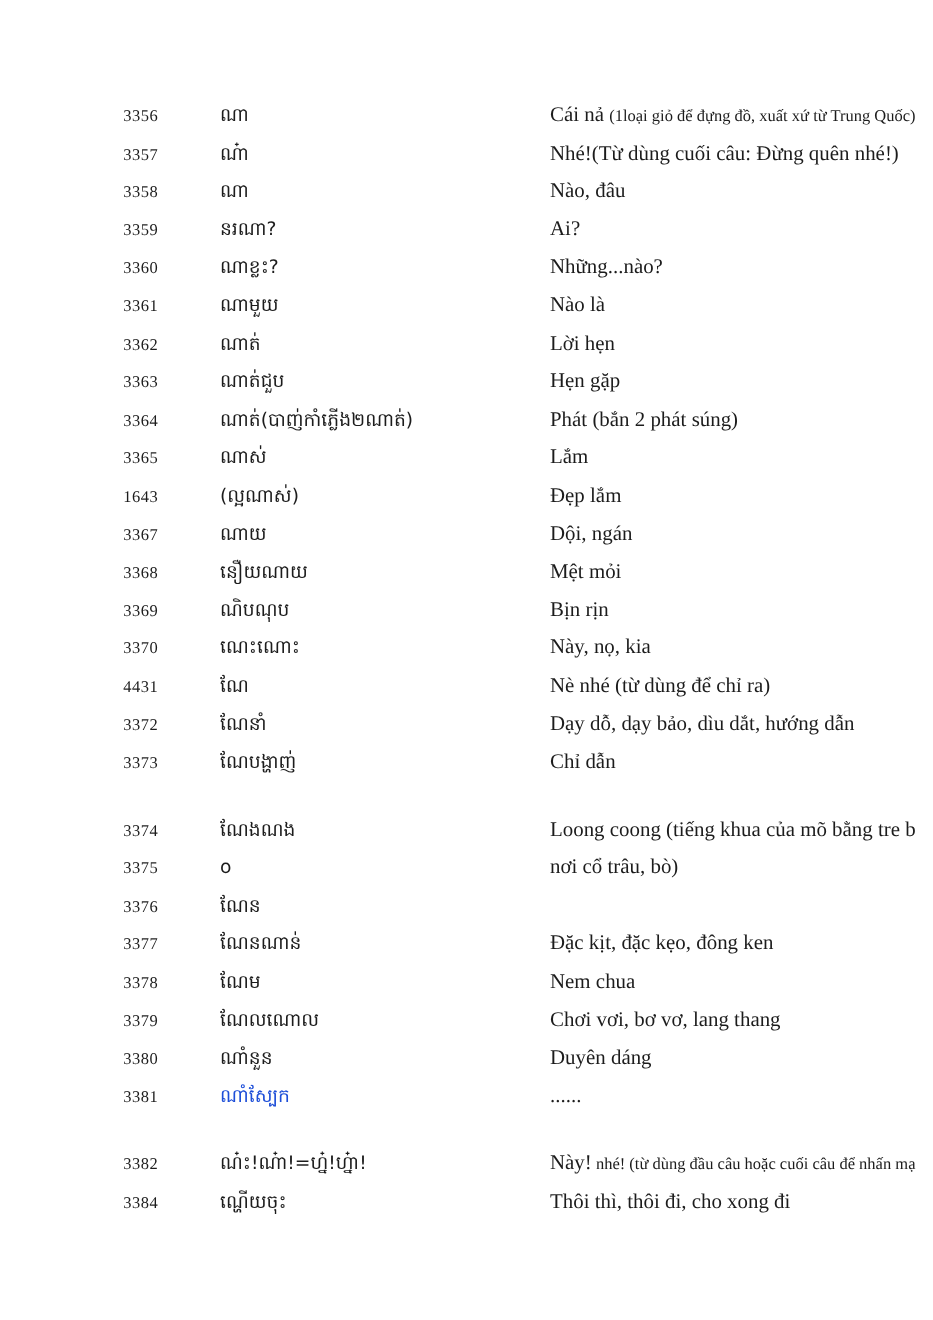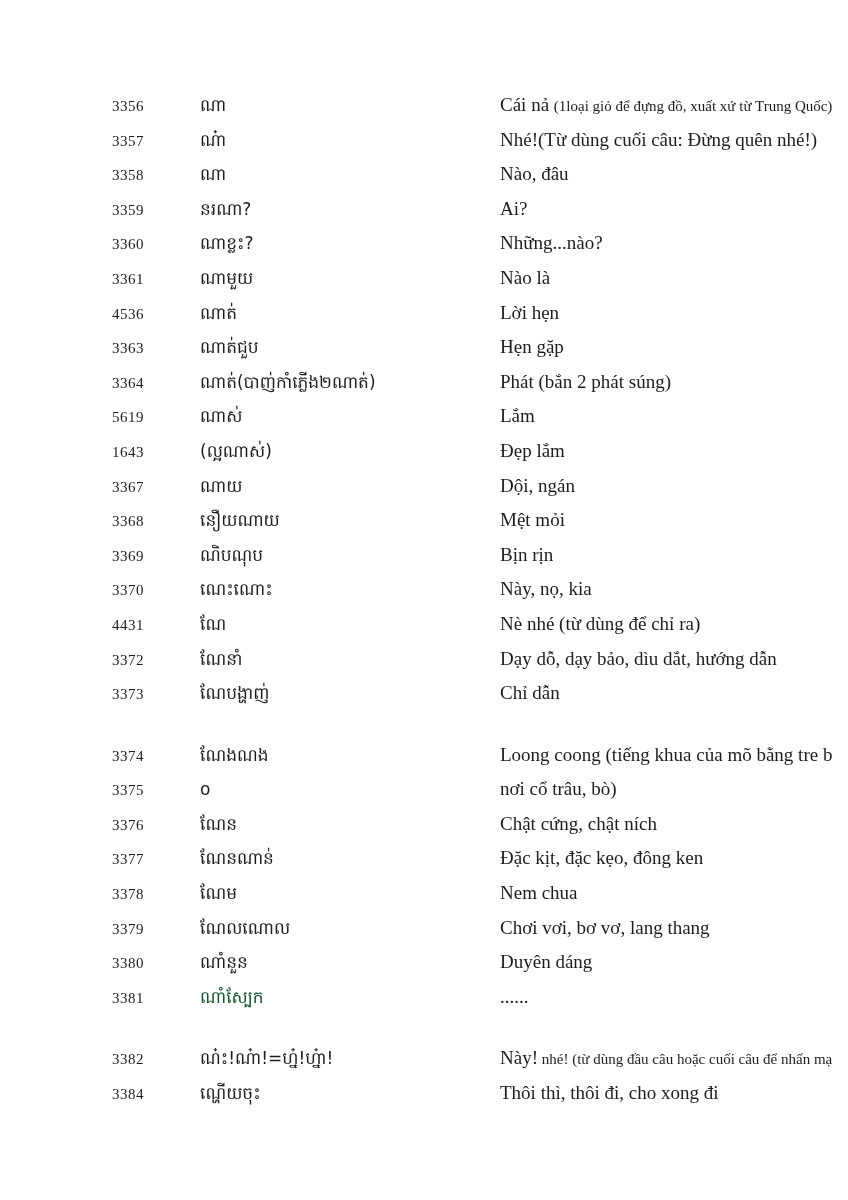--- a/index.html
+++ b/index.html
@@ -33,21 +33,21 @@
   }
   .entry-number {
     font-size: 15px;
     letter-spacing: 0.5px;
   }
   .khmer-word {
     font-size: 17px;
     font-family: "DejaVu Sans", sans-serif;
   }
   .khmer-word.link {
-    color: #14532d;
+    color: #1d4ed8;
   }
   .viet-main {
     font-size: 19px;
   }
   .viet-small {
     font-size: 15px;
   }
 </style>
 </head>
 <body>
@@ -84,39 +84,39 @@
     <span class="viet-cell"><span class="viet-main">Những...nào?</span><span class="viet-small"></span></span>
   </div>
 
   <div class="dict-row">
     <span class="entry-number">3361</span>
     <span class="khmer-word">ណាមួយ</span>
     <span class="viet-cell"><span class="viet-main">Nào là</span><span class="viet-small"></span></span>
   </div>
 
   <div class="dict-row">
-    <span class="entry-number">4536</span>
+    <span class="entry-number">3362</span>
     <span class="khmer-word">ណាត់</span>
     <span class="viet-cell"><span class="viet-main">Lời hẹn</span><span class="viet-small"></span></span>
   </div>
 
   <div class="dict-row">
     <span class="entry-number">3363</span>
     <span class="khmer-word">ណាត់ជួប</span>
     <span class="viet-cell"><span class="viet-main">Hẹn gặp</span><span class="viet-small"></span></span>
   </div>
 
   <div class="dict-row">
     <span class="entry-number">3364</span>
     <span class="khmer-word">ណាត់(បាញ់កាំភ្លើង២ណាត់)</span>
     <span class="viet-cell"><span class="viet-main">Phát (bắn 2 phát súng)</span><span class="viet-small"></span></span>
   </div>
 
   <div class="dict-row">
-    <span class="entry-number">5619</span>
+    <span class="entry-number">3365</span>
     <span class="khmer-word">ណាស់</span>
     <span class="viet-cell"><span class="viet-main">Lắm</span><span class="viet-small"></span></span>
   </div>
 
   <div class="dict-row">
     <span class="entry-number">1643</span>
     <span class="khmer-word">(ល្អណាស់)</span>
     <span class="viet-cell"><span class="viet-main">Đẹp lắm</span><span class="viet-small"></span></span>
   </div>
 
@@ -170,21 +170,20 @@
 
   <div class="dict-row">
     <span class="entry-number">3375</span>
     <span class="khmer-word">o</span>
     <span class="viet-cell"><span class="viet-main">nơi cổ trâu, bò)</span><span class="viet-small"></span></span>
   </div>
 
   <div class="dict-row">
     <span class="entry-number">3376</span>
     <span class="khmer-word">ណែន</span>
-    <span class="viet-cell"><span class="viet-main">Chật cứng, chật ních</span><span class="viet-small"></span></span>
   </div>
 
   <div class="dict-row">
     <span class="entry-number">3377</span>
     <span class="khmer-word">ណែនណាន់</span>
     <span class="viet-cell"><span class="viet-main">Đặc kịt, đặc kẹo, đông ken</span><span class="viet-small"></span></span>
   </div>
 
   <div class="dict-row">
     <span class="entry-number">3378</span>

